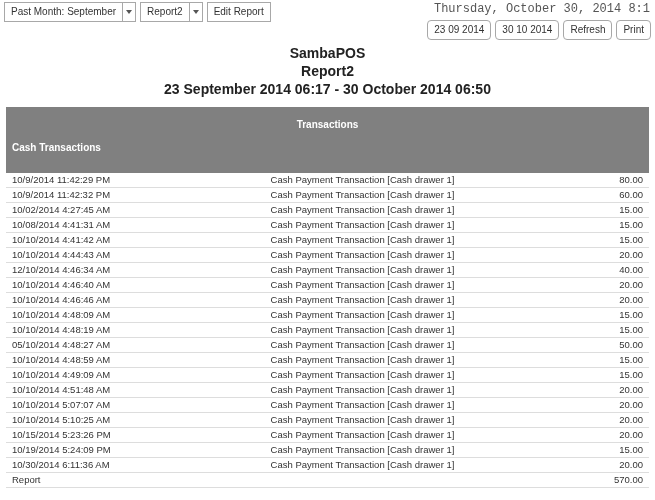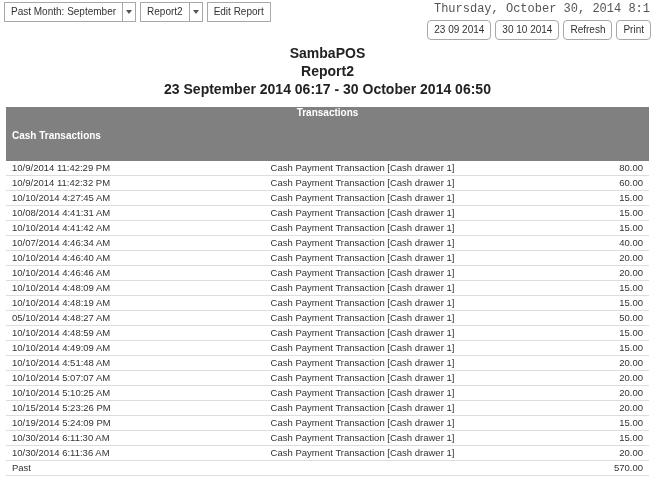--- a/index.html
+++ b/index.html
@@ -72,21 +72,21 @@
     .section-bar {
       background: #808080;
       color: #fff;
       font-size: 10px;
       padding: 0 6px;
       margin: 0 6px;
     }
     .section-bar .title-row {
       text-align: center;
       font-weight: bold;
-      padding: 0 0 10px;
+      padding: 12px 0 10px;
     }
     .section-bar .sub-row {
       font-weight: bold;
       padding: 2px 0 20px;
     }
     table.tx {
       width: calc(100% - 12px);
       margin: 0 6px;
       border-collapse: collapse;
       table-layout: fixed;
@@ -150,36 +150,41 @@
         <td class="col-date">10/9/2014 11:42:29 PM</td>
         <td class="col-desc">Cash Payment Transaction [Cash drawer 1]</td>
         <td class="col-amt">80.00</td>
       </tr>
       <tr>
         <td class="col-date">10/9/2014 11:42:32 PM</td>
         <td class="col-desc">Cash Payment Transaction [Cash drawer 1]</td>
         <td class="col-amt">60.00</td>
       </tr>
       <tr>
-        <td class="col-date">10/10/2014 4:27:45 AM</td>
+        <td class="col-date">10/02/2014 4:27:45 AM</td>
         <td class="col-desc">Cash Payment Transaction [Cash drawer 1]</td>
         <td class="col-amt">15.00</td>
       </tr>
       <tr>
         <td class="col-date">10/08/2014 4:41:31 AM</td>
         <td class="col-desc">Cash Payment Transaction [Cash drawer 1]</td>
         <td class="col-amt">15.00</td>
       </tr>
       <tr>
         <td class="col-date">10/10/2014 4:41:42 AM</td>
         <td class="col-desc">Cash Payment Transaction [Cash drawer 1]</td>
         <td class="col-amt">15.00</td>
       </tr>
       <tr>
-        <td class="col-date">10/07/2014 4:46:34 AM</td>
+        <td class="col-date">10/10/2014 4:44:43 AM</td>
+        <td class="col-desc">Cash Payment Transaction [Cash drawer 1]</td>
+        <td class="col-amt">20.00</td>
+      </tr>
+      <tr>
+        <td class="col-date">12/10/2014 4:46:34 AM</td>
         <td class="col-desc">Cash Payment Transaction [Cash drawer 1]</td>
         <td class="col-amt">40.00</td>
       </tr>
       <tr>
         <td class="col-date">10/10/2014 4:46:40 AM</td>
         <td class="col-desc">Cash Payment Transaction [Cash drawer 1]</td>
         <td class="col-amt">20.00</td>
       </tr>
       <tr>
         <td class="col-date">10/10/2014 4:46:46 AM</td>
@@ -230,28 +235,23 @@
         <td class="col-date">10/15/2014 5:23:26 PM</td>
         <td class="col-desc">Cash Payment Transaction [Cash drawer 1]</td>
         <td class="col-amt">20.00</td>
       </tr>
       <tr>
         <td class="col-date">10/19/2014 5:24:09 PM</td>
         <td class="col-desc">Cash Payment Transaction [Cash drawer 1]</td>
         <td class="col-amt">15.00</td>
       </tr>
       <tr>
-        <td class="col-date">10/30/2014 6:11:30 AM</td>
-        <td class="col-desc">Cash Payment Transaction [Cash drawer 1]</td>
-        <td class="col-amt">15.00</td>
-      </tr>
-      <tr>
         <td class="col-date">10/30/2014 6:11:36 AM</td>
         <td class="col-desc">Cash Payment Transaction [Cash drawer 1]</td>
         <td class="col-amt">20.00</td>
       </tr>
       <tr>
-        <td class="col-date">Past</td>
+        <td class="col-date">Report</td>
         <td class="col-desc"></td>
         <td class="col-amt">570.00</td>
       </tr>
     </tbody>
 </table>
 
 </body></html>

